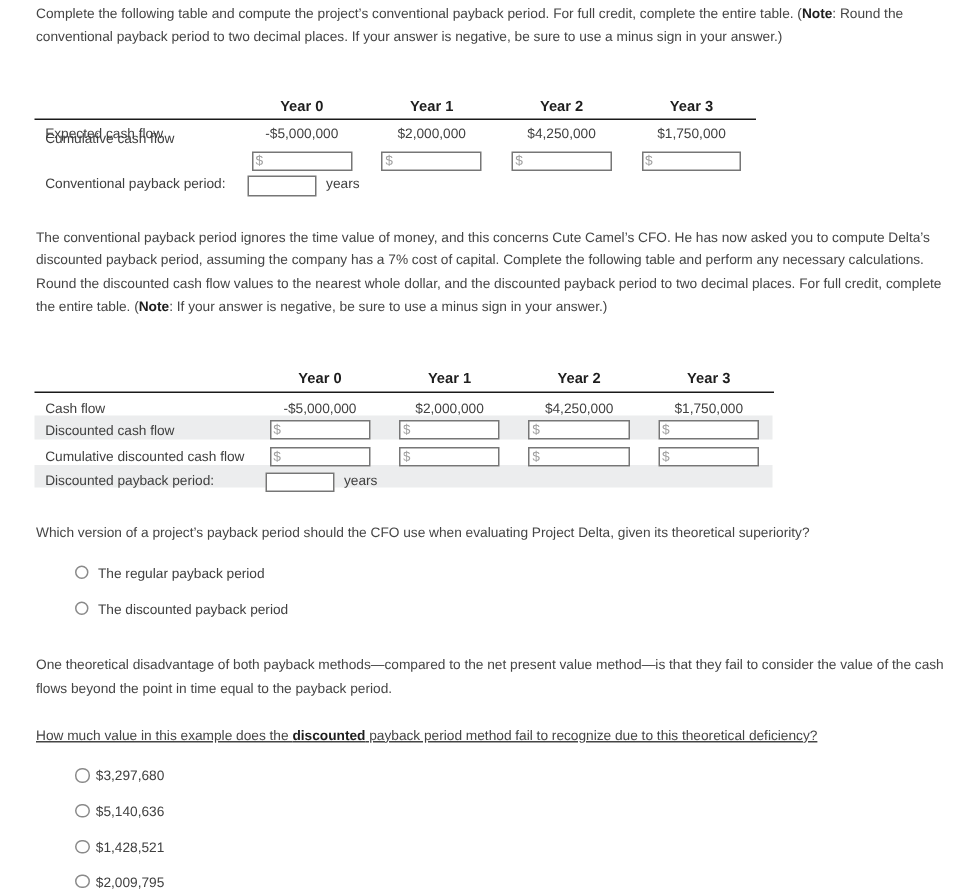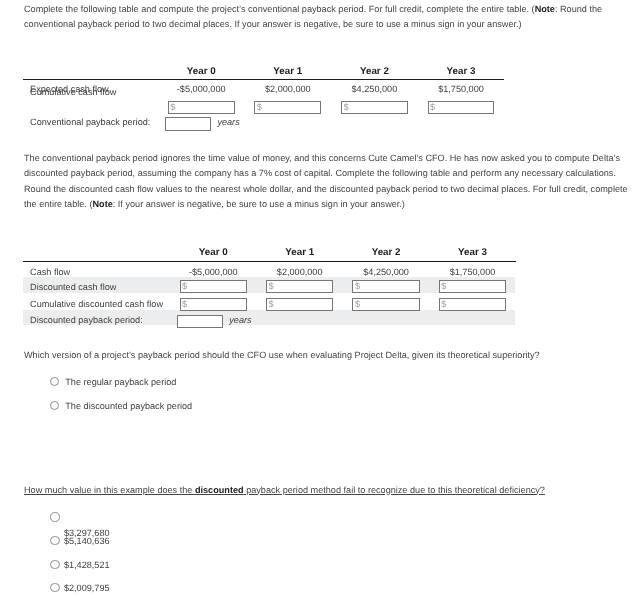--- a/index.html
+++ b/index.html
@@ -18,21 +18,21 @@
   .tbl { position:absolute; }
   .thead { position:absolute; font-weight:bold; color:#1d1d1d; text-align:center; font-size:9.8px; }
   .rule { position:absolute; background:#1a1a1a; height:1px; }
   .rowlabel { position:absolute; white-space:nowrap; }
   .cellnum { position:absolute; text-align:center; }
   .shade { position:absolute; background:#ecedee; }
   .inp { position:absolute; box-sizing:border-box; border:1px solid #767676;
          background:#fff; font-family:"Liberation Sans", sans-serif; font-size:9.2px;
          color:#444; padding:0 0 1px 1.5px; margin:0; line-height:normal; }
   .inp::placeholder { color:#a0a0a0; opacity:1; }
-  .unit { position:absolute;font-style:italic; }
+  .unit { position:absolute; }
 
   .optrow { position:absolute; white-space:nowrap; }
   .radio { position:absolute; box-sizing:border-box;
            border:1px solid #8a8a8a; border-radius:50%; background:#fff; }
   .optlbl { position:absolute; }
 </style>
 </head>
 <body>
 
 <div class="page">
@@ -95,26 +95,27 @@
       <div class="optrow" style="left:0px;top:376.7px;">
         <div class="radio" style="left:49.8px;top:0px;width:9.3px;height:9.3px;"></div>
         <div class="optlbl" style="left:65.3px;top:0px;">The regular payback period</div>
       </div>
       <div class="optrow" style="left:0px;top:400.8px;">
         <div class="radio" style="left:49.8px;top:0px;width:9.3px;height:9.3px;"></div>
         <div class="optlbl" style="left:65.3px;top:0px;">The discounted payback period</div>
       </div>
     </div>
 
+  <p class="para" id="stmt" style="left: 24px; top: 436px; width: 612px;">One theoretical disadvantage of both payback methods—compared to the net present value method—is that they fail to consider the value of the cash flows beyond the point in time equal to the payback period.</p>
 
   <p class="para" id="q2text" style="left: 24px; top: 482.5px; width: 612px; text-decoration: underline;"><span>How much value in this example does the </span><b>discounted</b><span> payback period method fail to recognize due to this theoretical deficiency?</span></p>
   <div id="q2opts">
       <div class="optrow" style="left:0px;top:512.4px;">
         <div class="radio" style="left:50.4px;top:0px;width:9.3px;height:9.3px;"></div>
-        <div class="optlbl" style="left:63.9px;top:0px;margin-top:16px;">$3,297,680</div>
+        <div class="optlbl" style="left:63.9px;top:0px;">$3,297,680</div>
       </div>
       <div class="optrow" style="left:0px;top:536px;">
         <div class="radio" style="left:50.4px;top:0px;width:9.3px;height:9.3px;"></div>
         <div class="optlbl" style="left:63.9px;top:0px;">$5,140,636</div>
       </div>
       <div class="optrow" style="left:0px;top:559.6px;">
         <div class="radio" style="left:50.4px;top:0px;width:9.3px;height:9.3px;"></div>
         <div class="optlbl" style="left:63.9px;top:0px;">$1,428,521</div>
       </div>
       <div class="optrow" style="left:0px;top:583.2px;">

